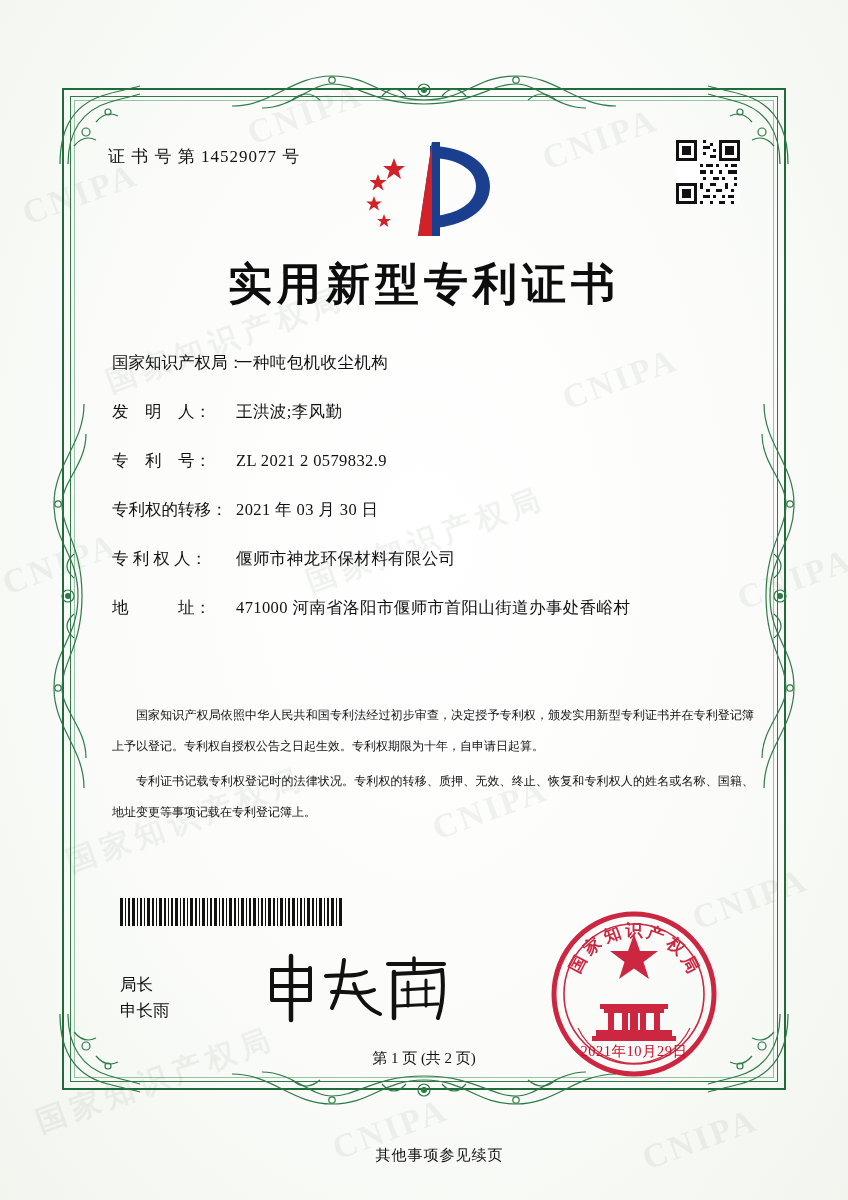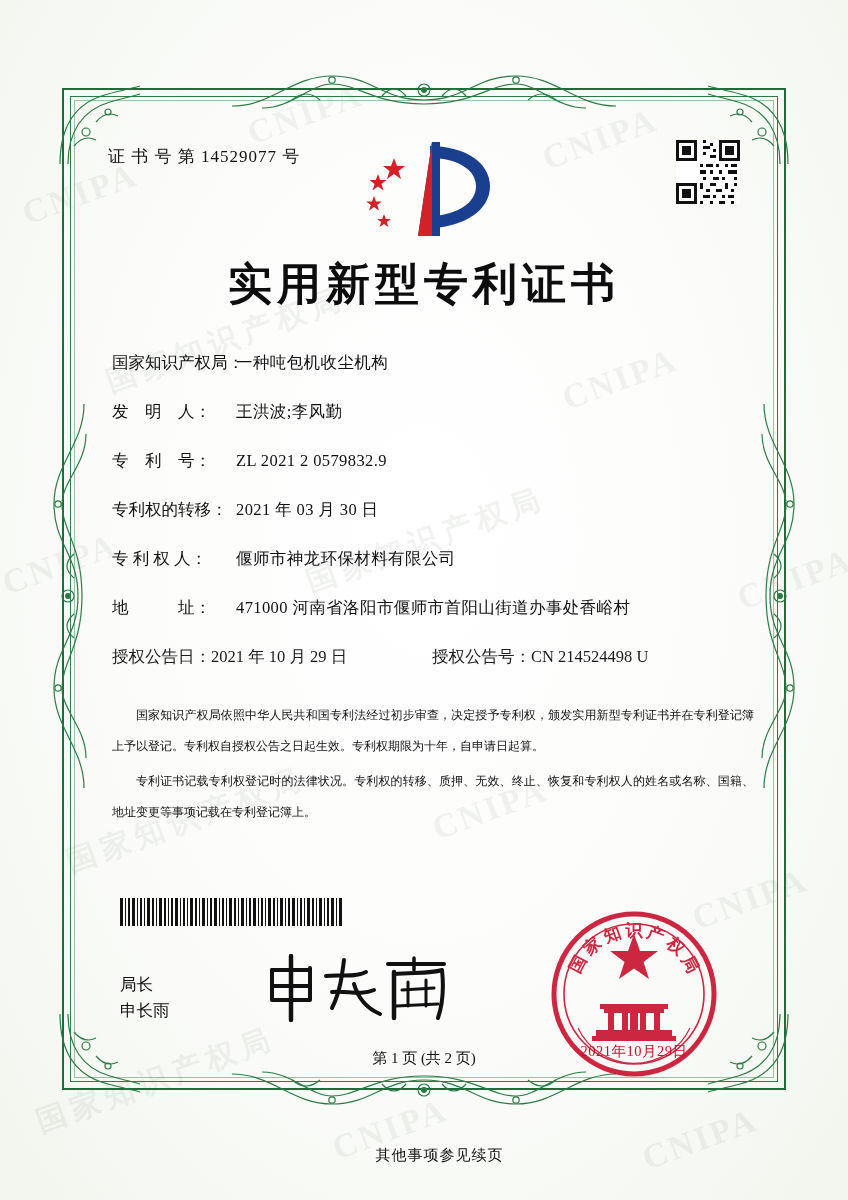--- a/index.html
+++ b/index.html
@@ -446,28 +446,20 @@
     </div>
     <div class="field-row">
       <div class="field-label">专 利 权 人：</div>
       <div class="field-value">偃师市神龙环保材料有限公司</div>
     </div>
     <div class="field-row">
       <div class="field-label">地　　　址：</div>
       <div class="field-value">471000 河南省洛阳市偃师市首阳山街道办事处香峪村</div>
     </div>
 
-    <div class="grant-row">
-      <div class="grant-left">
-        <span>授权公告日：</span><span>2021 年 10 月 29 日</span>
-      </div>
-      <div class="grant-right">
-        <span>授权公告号：</span><span>CN 214524498 U</span>
-      </div>
-    </div>
   </div>
 
   <div class="paragraphs">
     <p>国家知识产权局依照中华人民共和国专利法经过初步审查，决定授予专利权，颁发实用新型专利证书并在专利登记簿上予以登记。专利权自授权公告之日起生效。专利权期限为十年，自申请日起算。</p>
     <p>专利证书记载专利权登记时的法律状况。专利权的转移、质押、无效、终止、恢复和专利权人的姓名或名称、国籍、地址变更等事项记载在专利登记簿上。</p>
   </div>
 
   <svg class="barcode" viewBox="0 0 222 28" shape-rendering="crispEdges">
     <rect width="222" height="28" fill="#ffffff" fill-opacity="0"></rect>
     <g fill="#111111">

